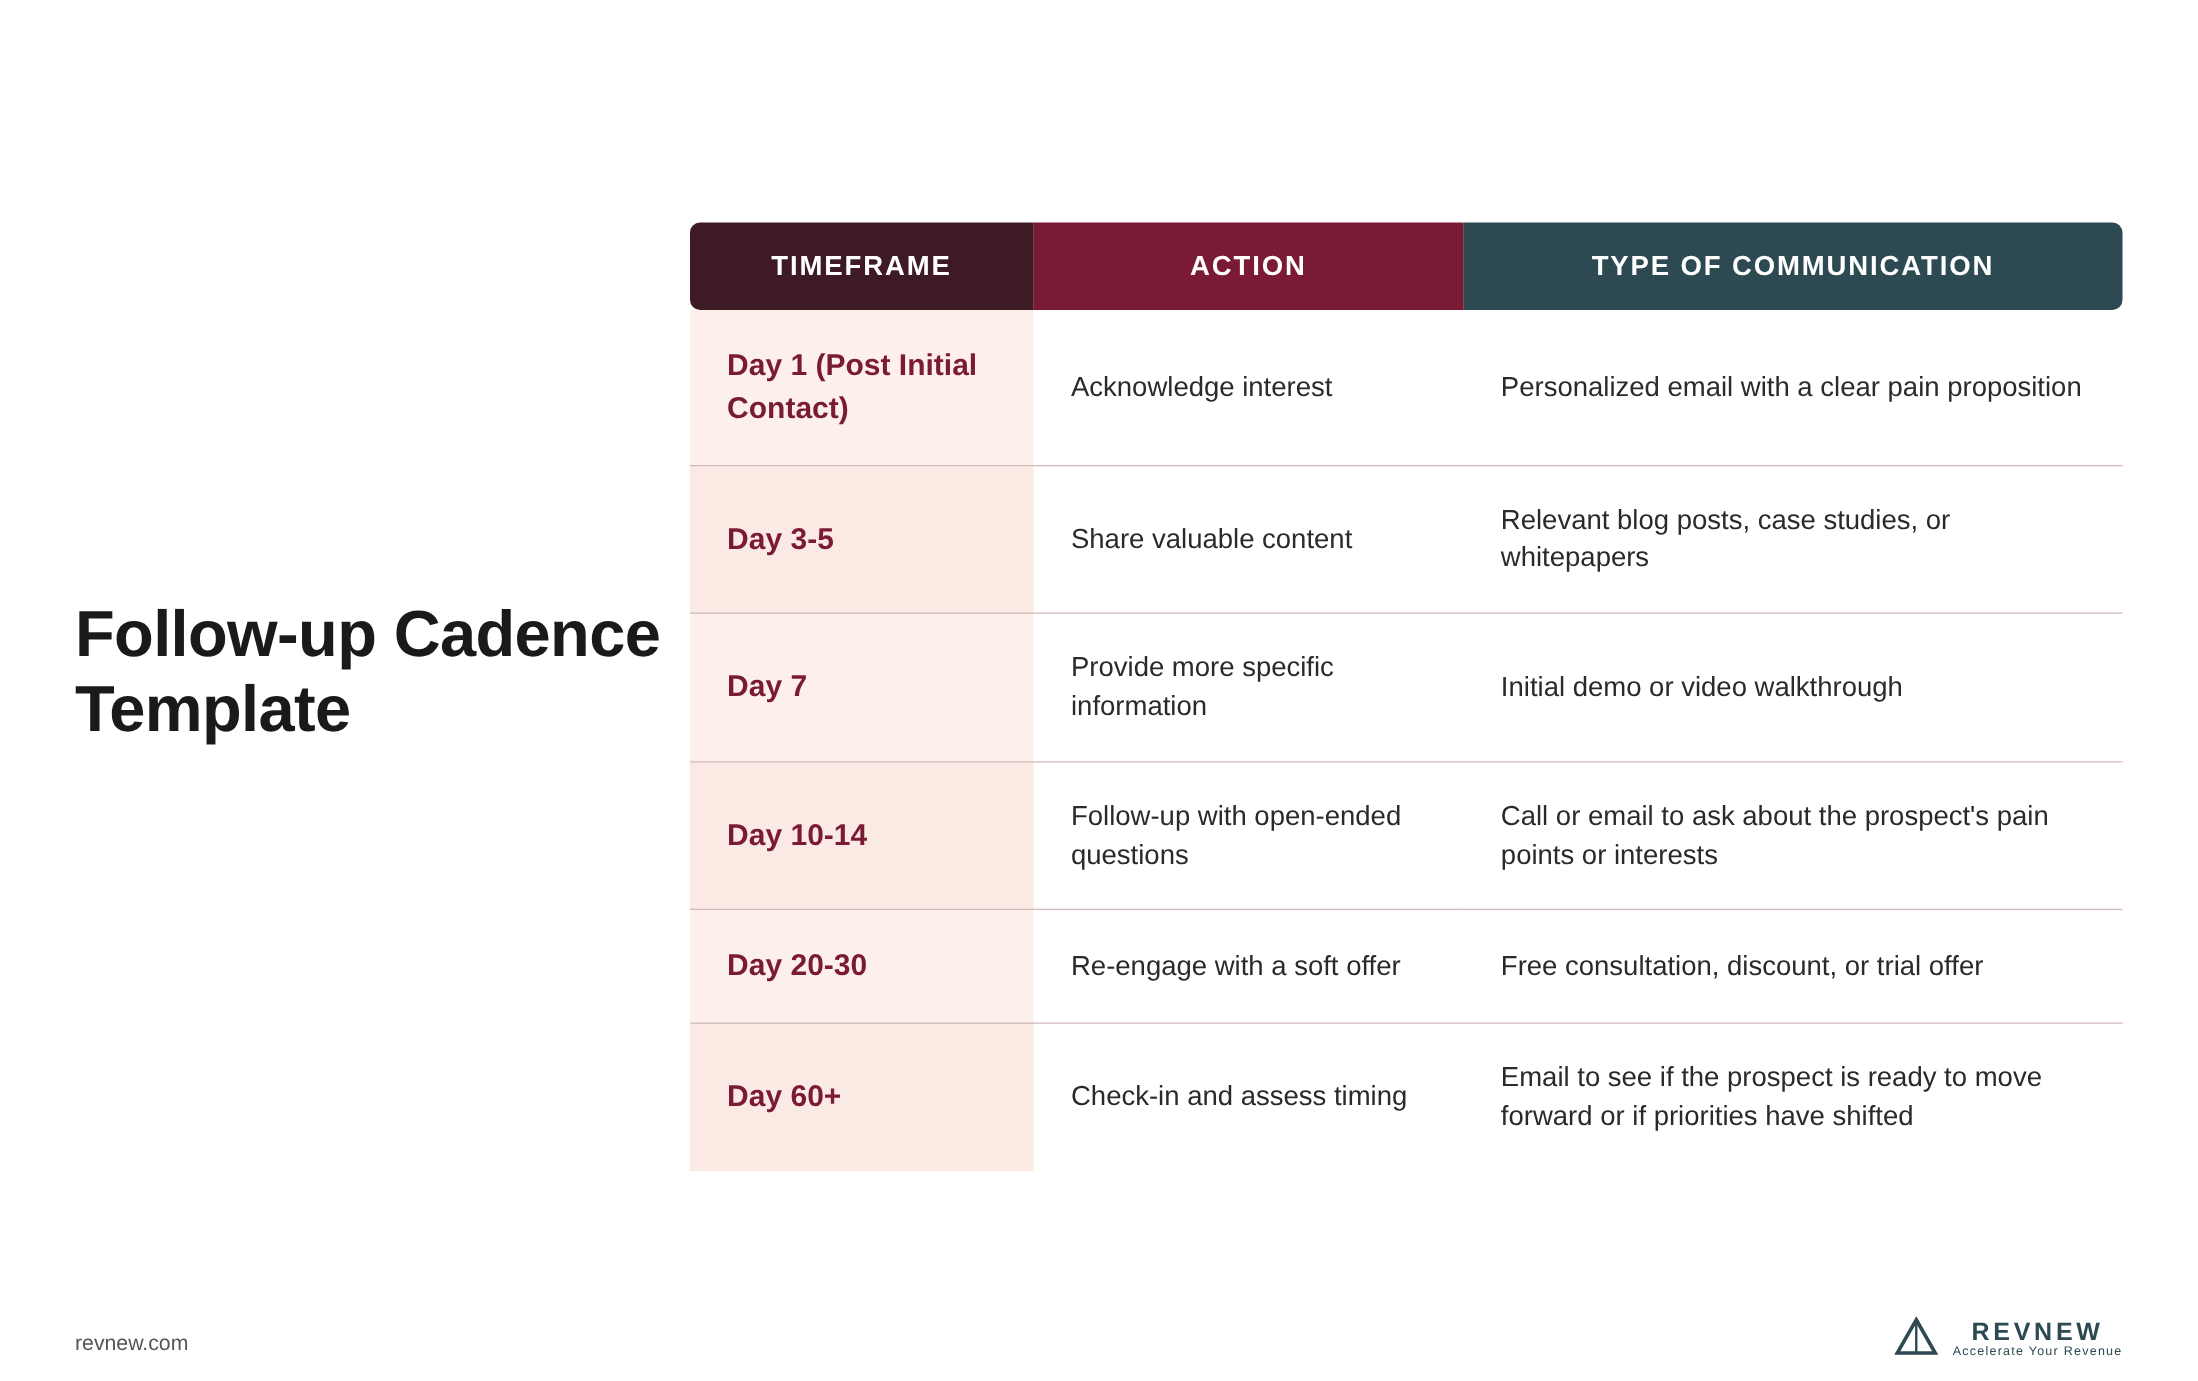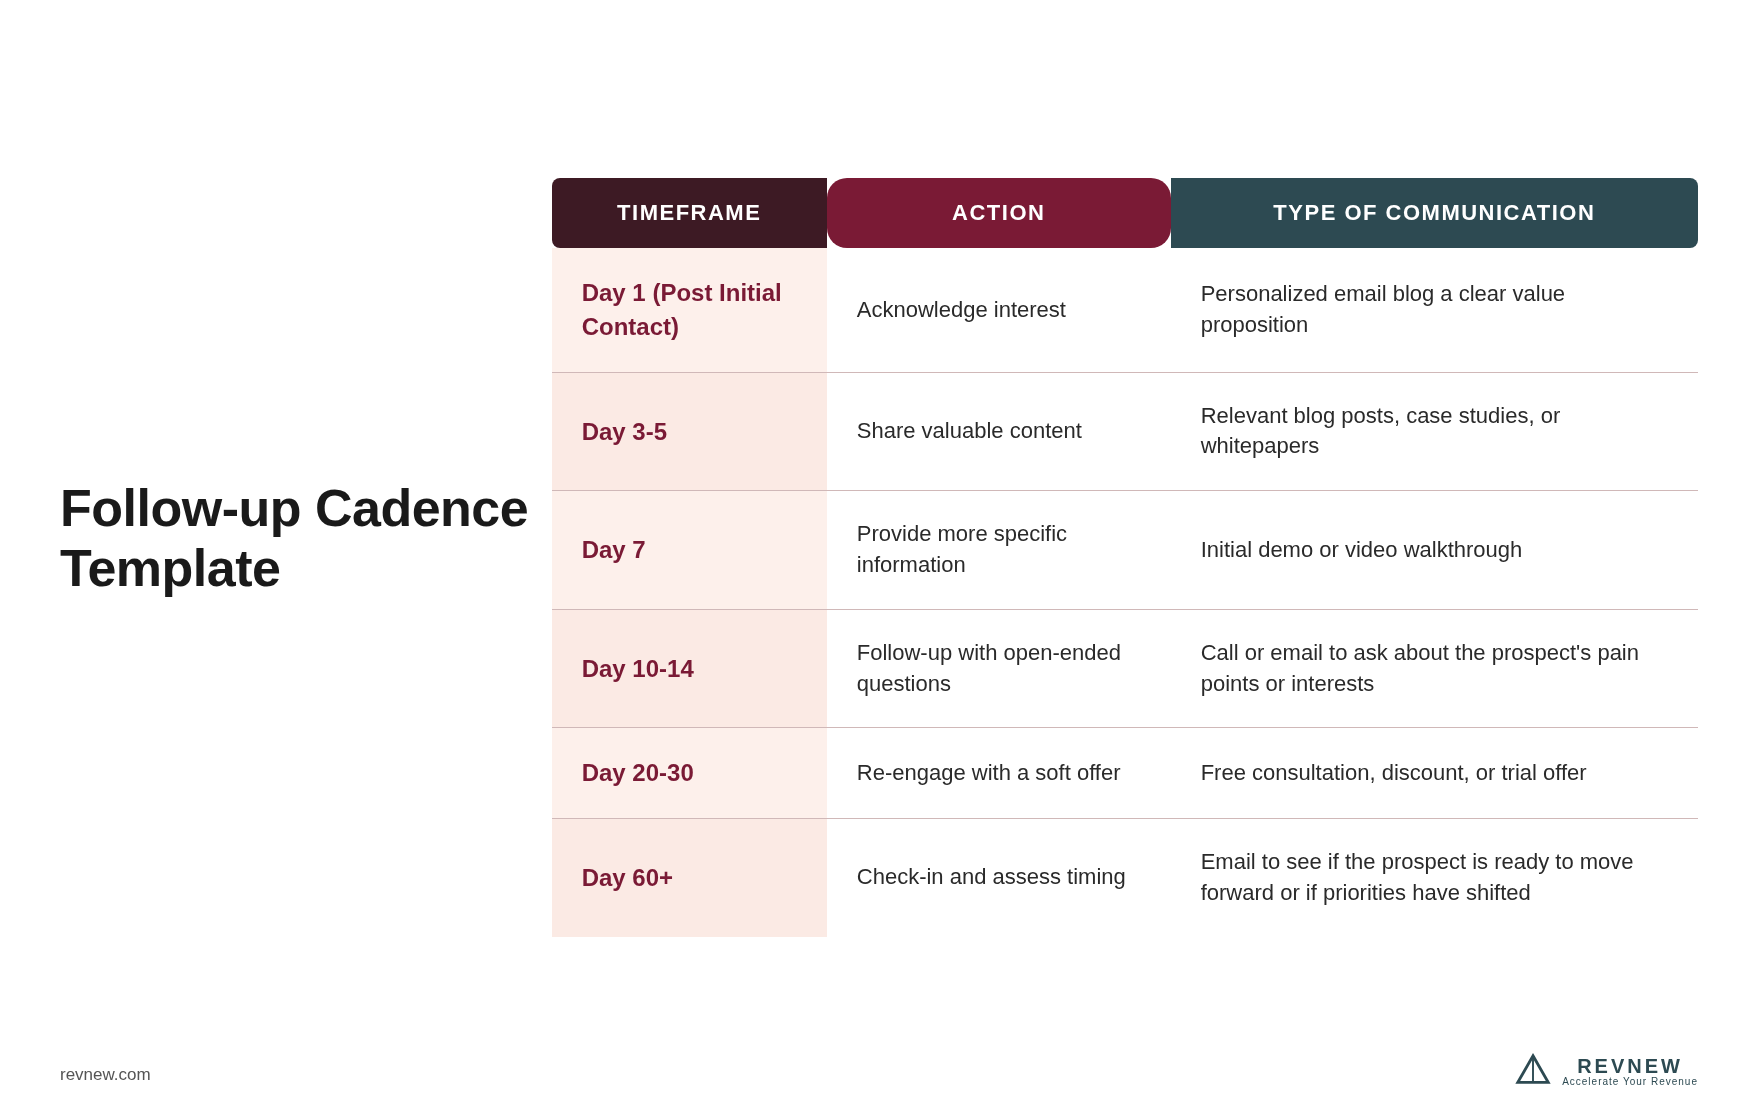--- a/index.html
+++ b/index.html
@@ -61,21 +61,20 @@
 
     th.timeframe-header {
       background-color: #3d1a24;
       width: 24%;
       border-radius: 8px 0 0 8px;
     }
 
     th.action-header {
       background-color: #7a1a35;
       width: 30%;
-      border-radius: 20px;
     }
 
     th.communication-header {
       background-color: #2d4a52;
       width: 46%;
       border-radius: 0 8px 8px 0;
     }
 
     
     tbody tr td {
@@ -172,21 +171,21 @@
         <tr>
           <th class="timeframe-header">TIMEFRAME</th>
           <th class="action-header">ACTION</th>
           <th class="communication-header">TYPE OF COMMUNICATION</th>
         </tr>
       </thead>
       <tbody id="table-body">
       <tr>
             <td class="timeframe-cell">Day 1 (Post Initial Contact)</td>
             <td class="action-cell">Acknowledge interest</td>
-            <td class="communication-cell">Personalized email blog a clear value proposition</td>
+            <td class="communication-cell">Personalized email with a clear pain proposition</td>
           </tr>
           <tr>
             <td class="timeframe-cell">Day 3-5</td>
             <td class="action-cell">Share valuable content</td>
             <td class="communication-cell">Relevant blog posts, case studies, or whitepapers</td>
           </tr>
           <tr>
             <td class="timeframe-cell">Day 7</td>
             <td class="action-cell">Provide more specific information</td>
             <td class="communication-cell">Initial demo or video walkthrough</td>

